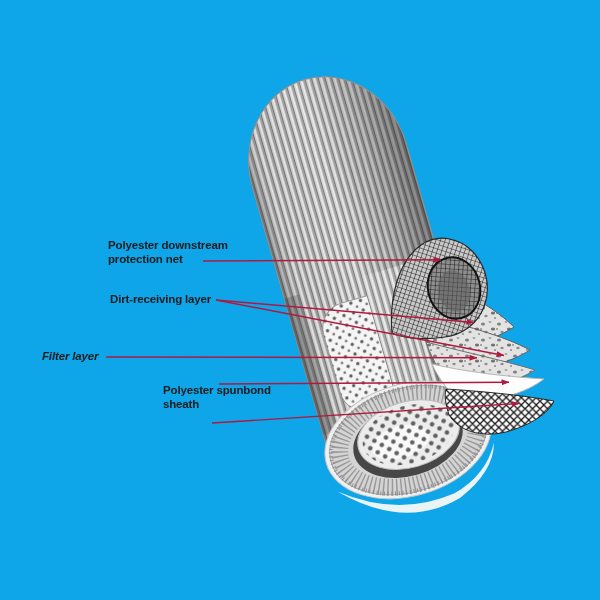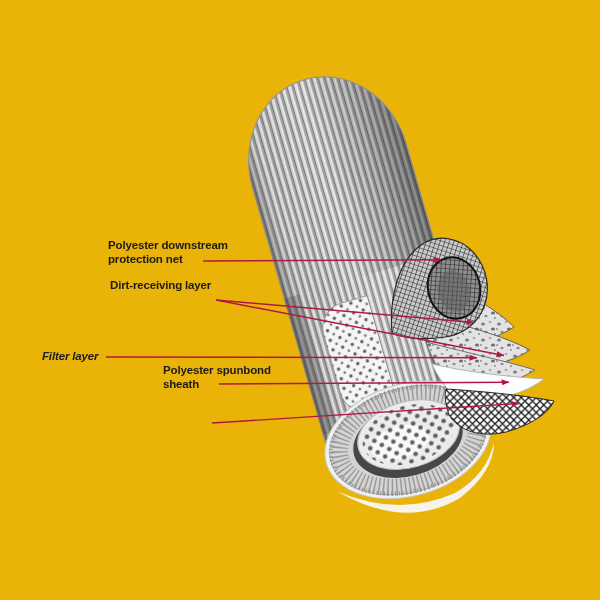--- a/index.html
+++ b/index.html
@@ -1,19 +1,19 @@
 <!DOCTYPE html>
 <html><head>
 <meta charset="utf-8">
 <style>
   html,body{margin:0;padding:0;background:#ffffff;}
   .stage{
     position:relative;
     width:600px;height:600px;
-    background:#eab308;
+    background:#0ea5e9;
     overflow:hidden;
     font-family:"Liberation Sans","DejaVu Sans",sans-serif;
   }
   .stage svg{position:absolute;left:0;top:0;}
   .callout{
     position:absolute;
     color:#1c1c1c;
     font-size:11.5px;
     line-height:1.18;
     font-weight:bold;
@@ -134,16 +134,16 @@
       <path class="leader" d="M203 261 L441 259.8" marker-end="url(#arrow)"></path>
       <path class="leader" d="M216 300 L474 322.5" marker-end="url(#arrow)"></path>
       <path class="leader" d="M216 300 L504 355.5" marker-end="url(#arrow)"></path>
       <path class="leader" d="M106 357 L477 357.8" marker-end="url(#arrow)"></path>
       <path class="leader" d="M219 384 L509 382.3" marker-end="url(#arrow)"></path>
       <path class="leader" d="M212 423 L519 403.5" marker-end="url(#arrow)"></path>
     </g>
   </svg>
 
   <div class="callout" style="left:108px;top:239px;width:136px;">Polyester downstream protection net</div>
-  <div class="callout" style="left:110px;top:279px;white-space:nowrap;">Dirt-receiving layer</div>
+  <div class="callout" style="left:110px;top:293px;white-space:nowrap;">Dirt-receiving layer</div>
   <div class="callout" style="left:42px;top:350px;white-space:nowrap;font-style:italic;">Filter layer</div>
-  <div class="callout" style="left:163px;top:364px;width:124px;">Polyester spunbond sheath</div>
+  <div class="callout" style="left:163px;top:384px;width:124px;">Polyester spunbond sheath</div>
 </div>
 
 </body></html>

